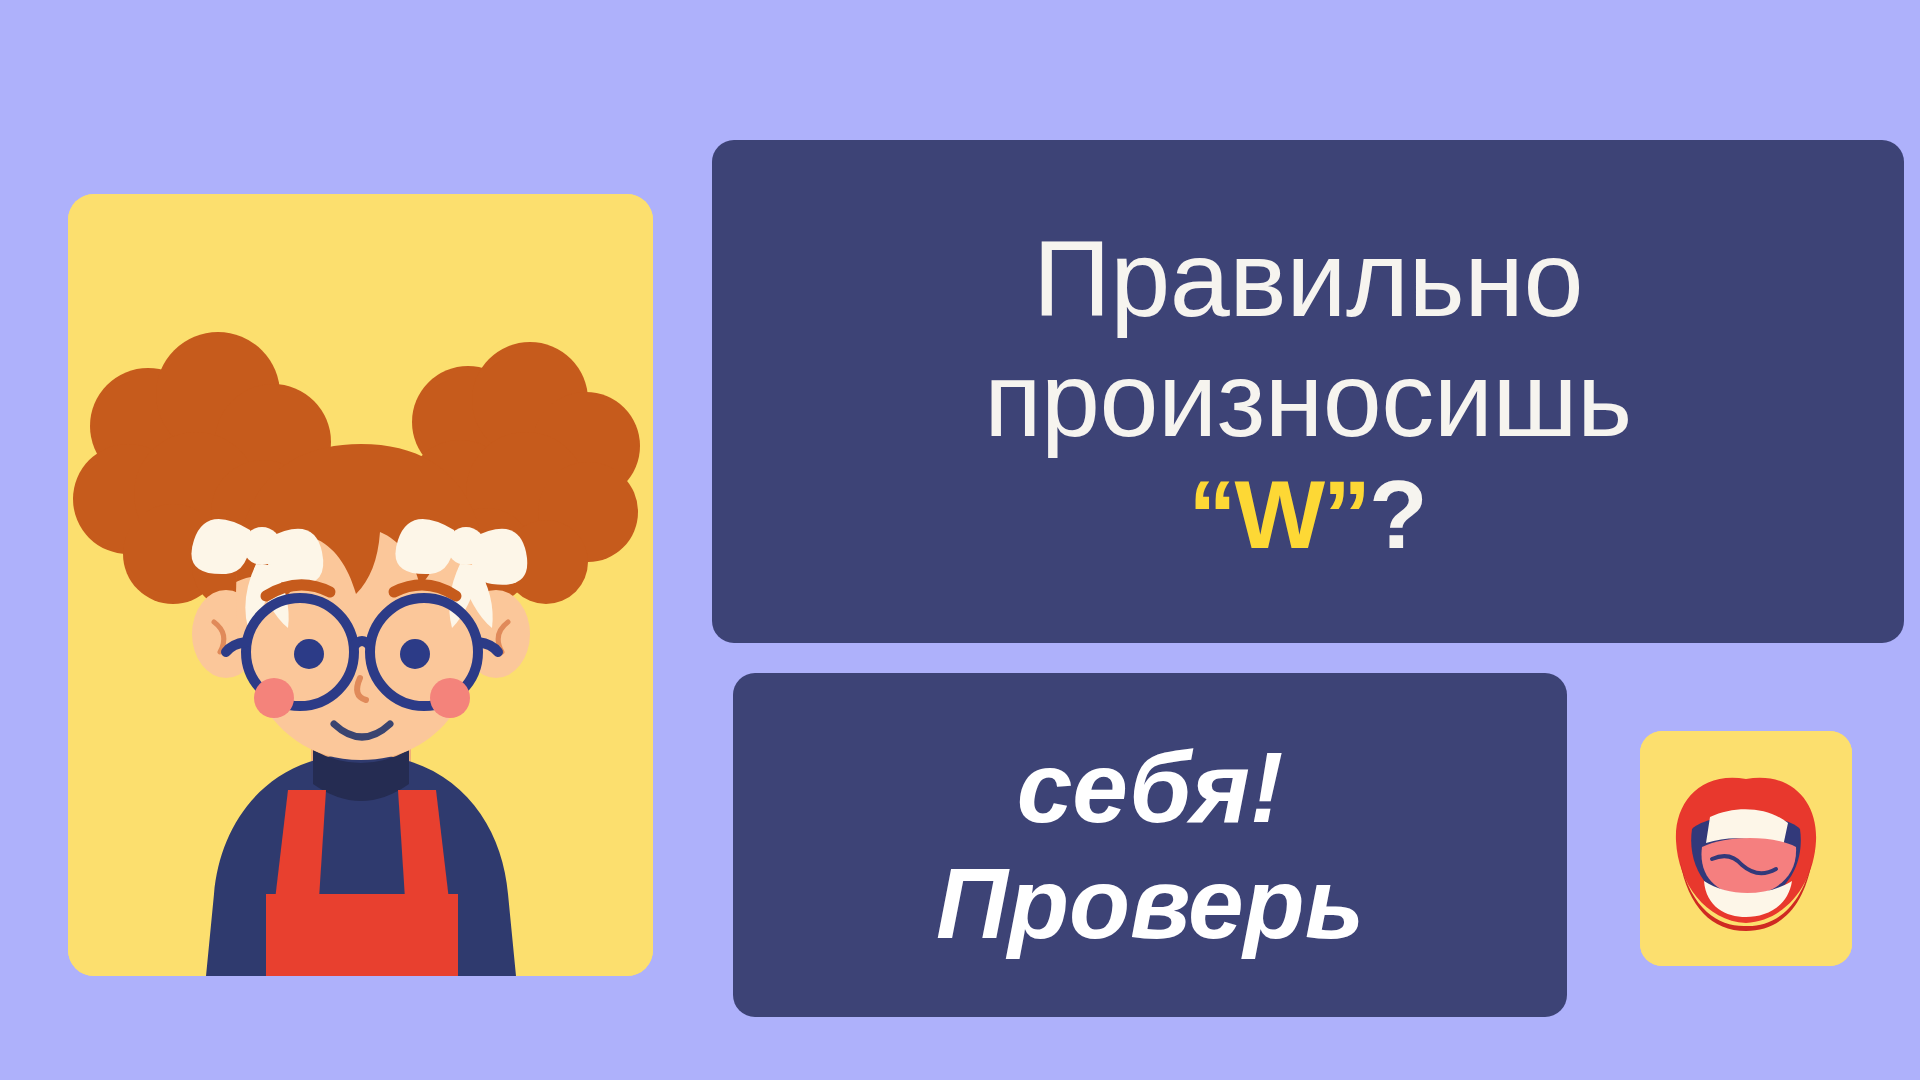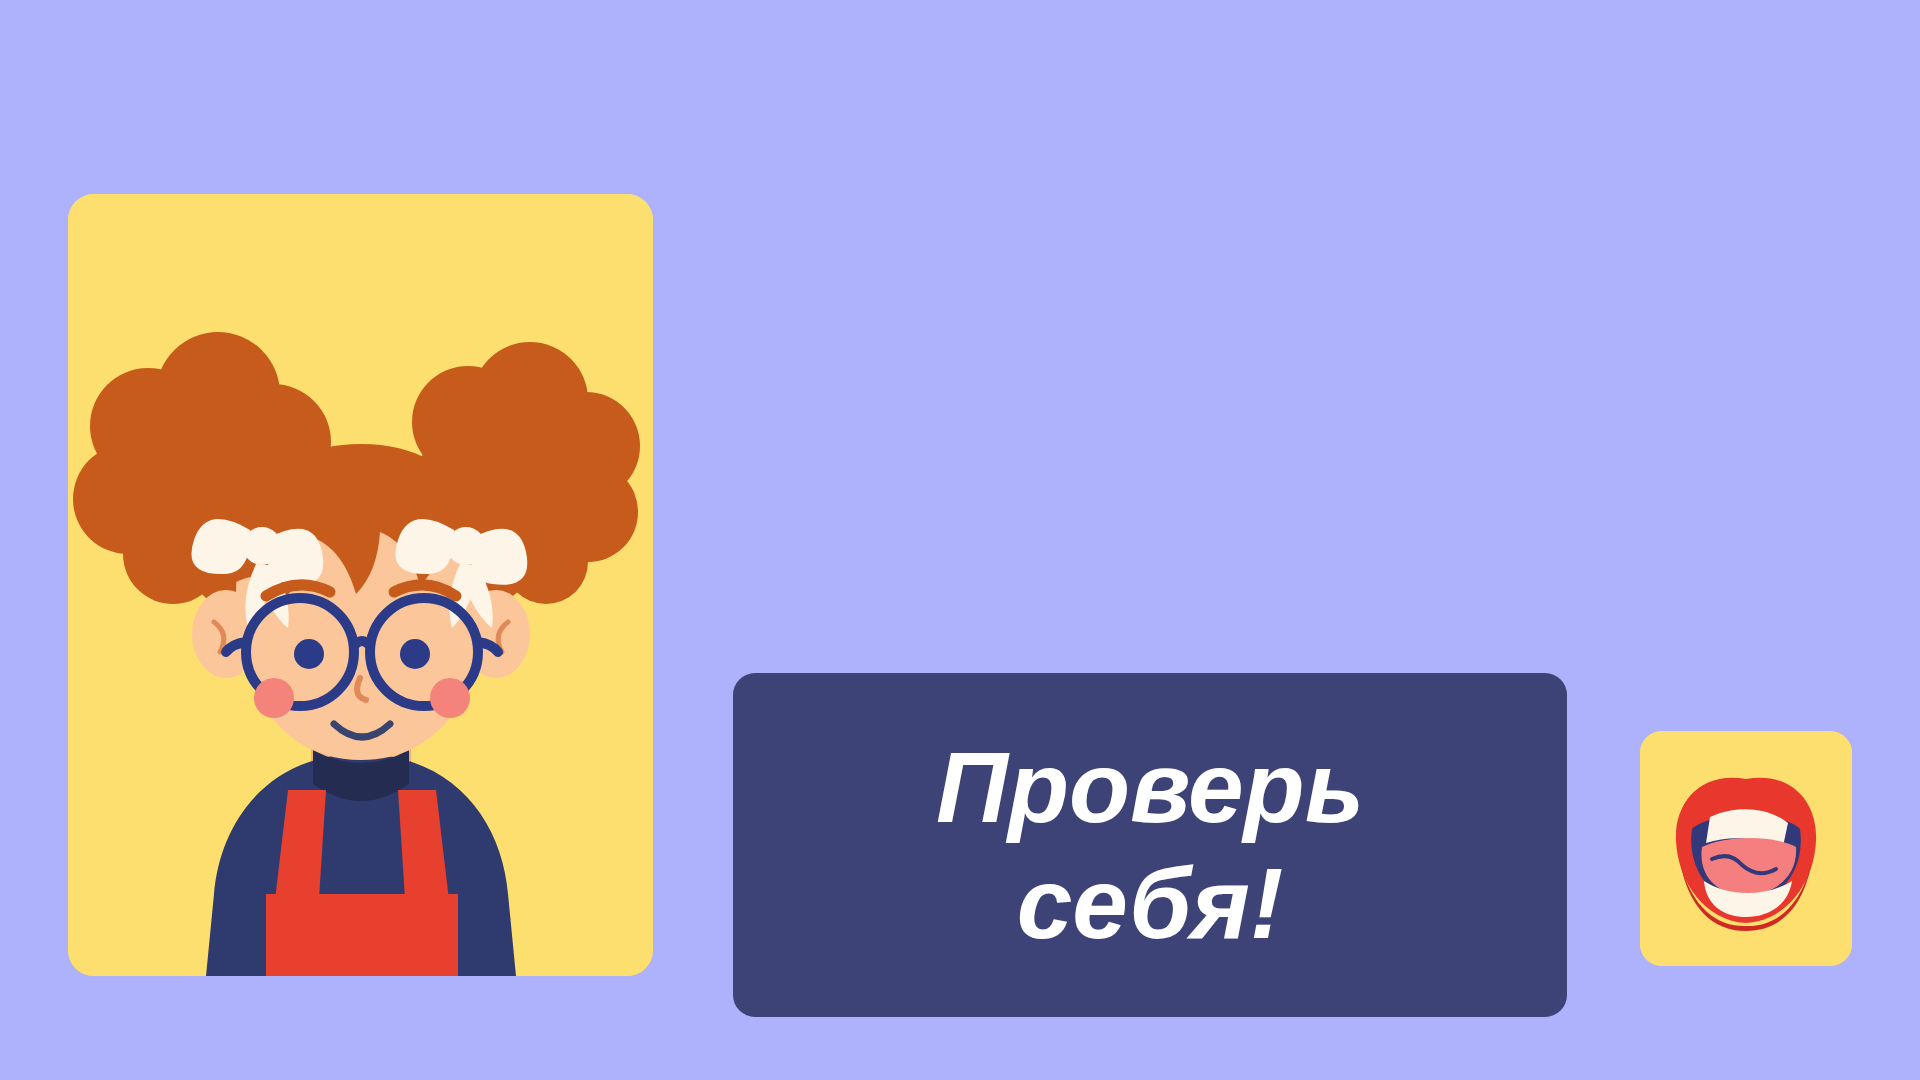--- a/index.html
+++ b/index.html
@@ -215,24 +215,31 @@
 
       <circle cx="206" cy="504" r="20" fill="#f4837b"></circle>
       <circle cx="382" cy="504" r="20" fill="#f4837b"></circle>
 
       <path d="M292 484 q-8 18 6 22" stroke="#e08a5a" stroke-width="6" fill="none" stroke-linecap="round"></path>
 
       <path d="M266 530 q28 26 56 0" stroke="#3a4470" stroke-width="7" fill="none" stroke-linecap="round"></path>
     </svg>
   </div>
 
+  <div class="card card-question">
+    <div class="q-line">Правильно</div>
+    <div class="q-line q-line-2">произносишь</div>
+    <div class="q-line-3">
+      <span class="q-w">“</span><span class="q-w">W</span><span class="q-w">”</span><span class="q-mark">?</span>
+    </div>
+  </div>
 
   <div class="card card-check">
+    <div class="check-line">себя!</div>
     <div class="check-line">Проверь</div>
-    <div class="check-line">себя!</div>
   </div>
 
   <div class="mouth-card">
     <svg class="mouth-svg" viewBox="0 0 212 235" xmlns="http://www.w3.org/2000/svg">
       <rect x="0" y="0" width="212" height="235" fill="#fcdf6e"></rect>
 
       <path d="M106 48
                C 152 40, 178 72, 176 110
                C 174 152, 146 190, 106 192
                C 66 190, 38 152, 36 110

